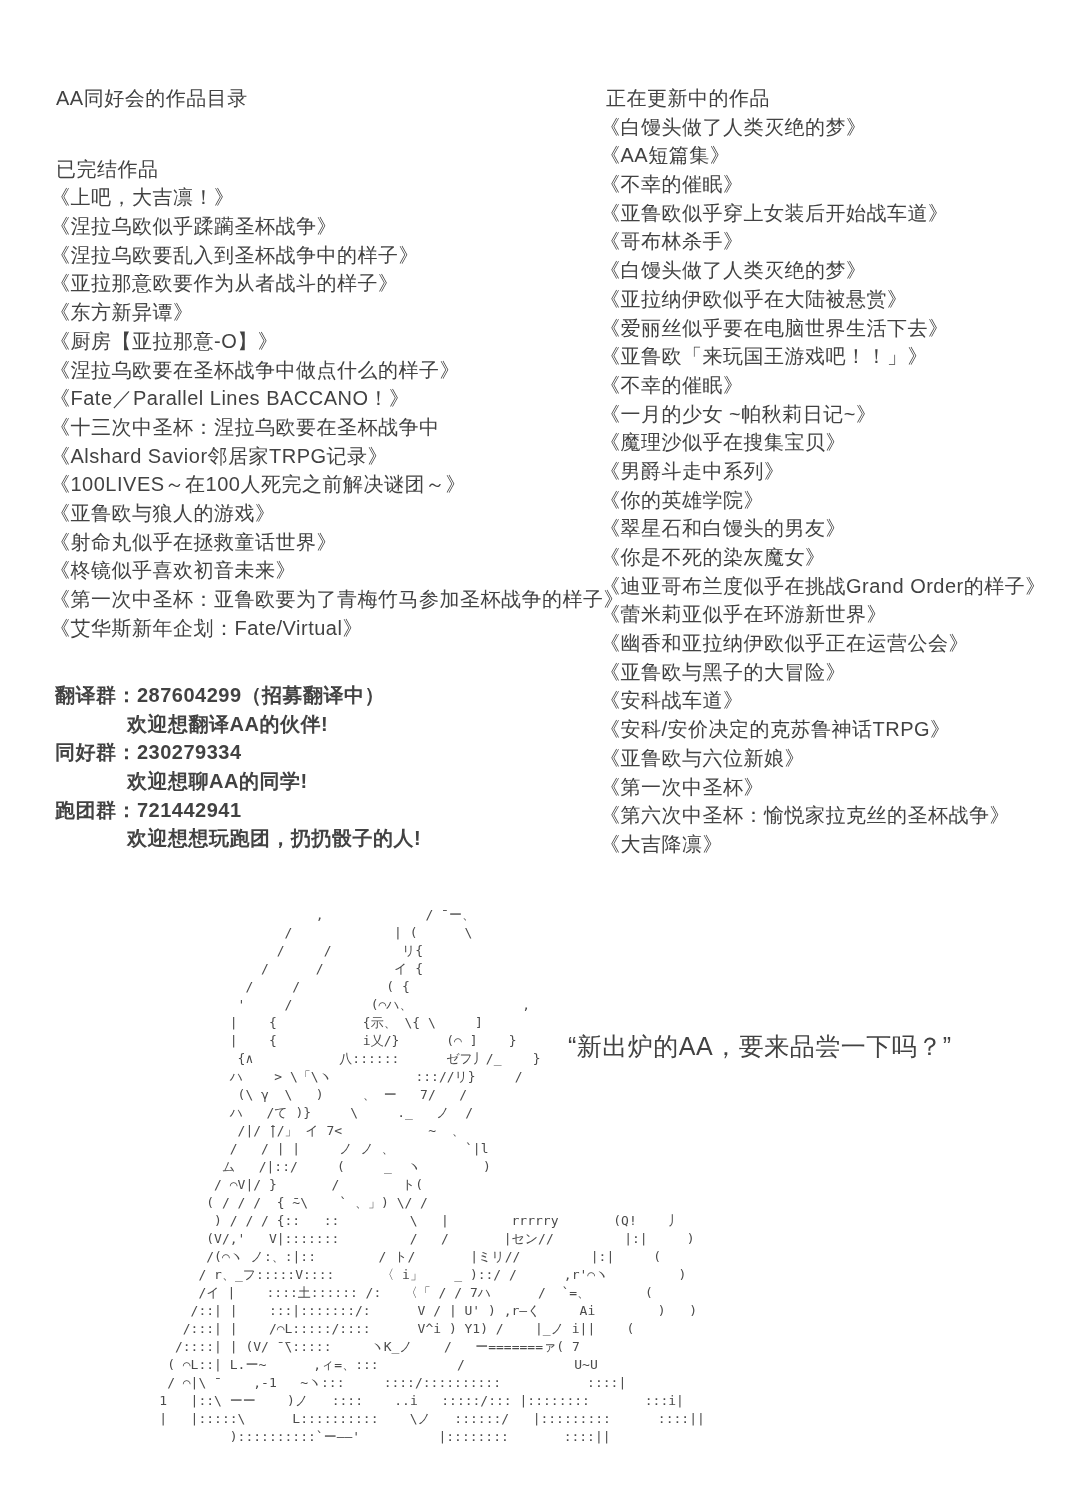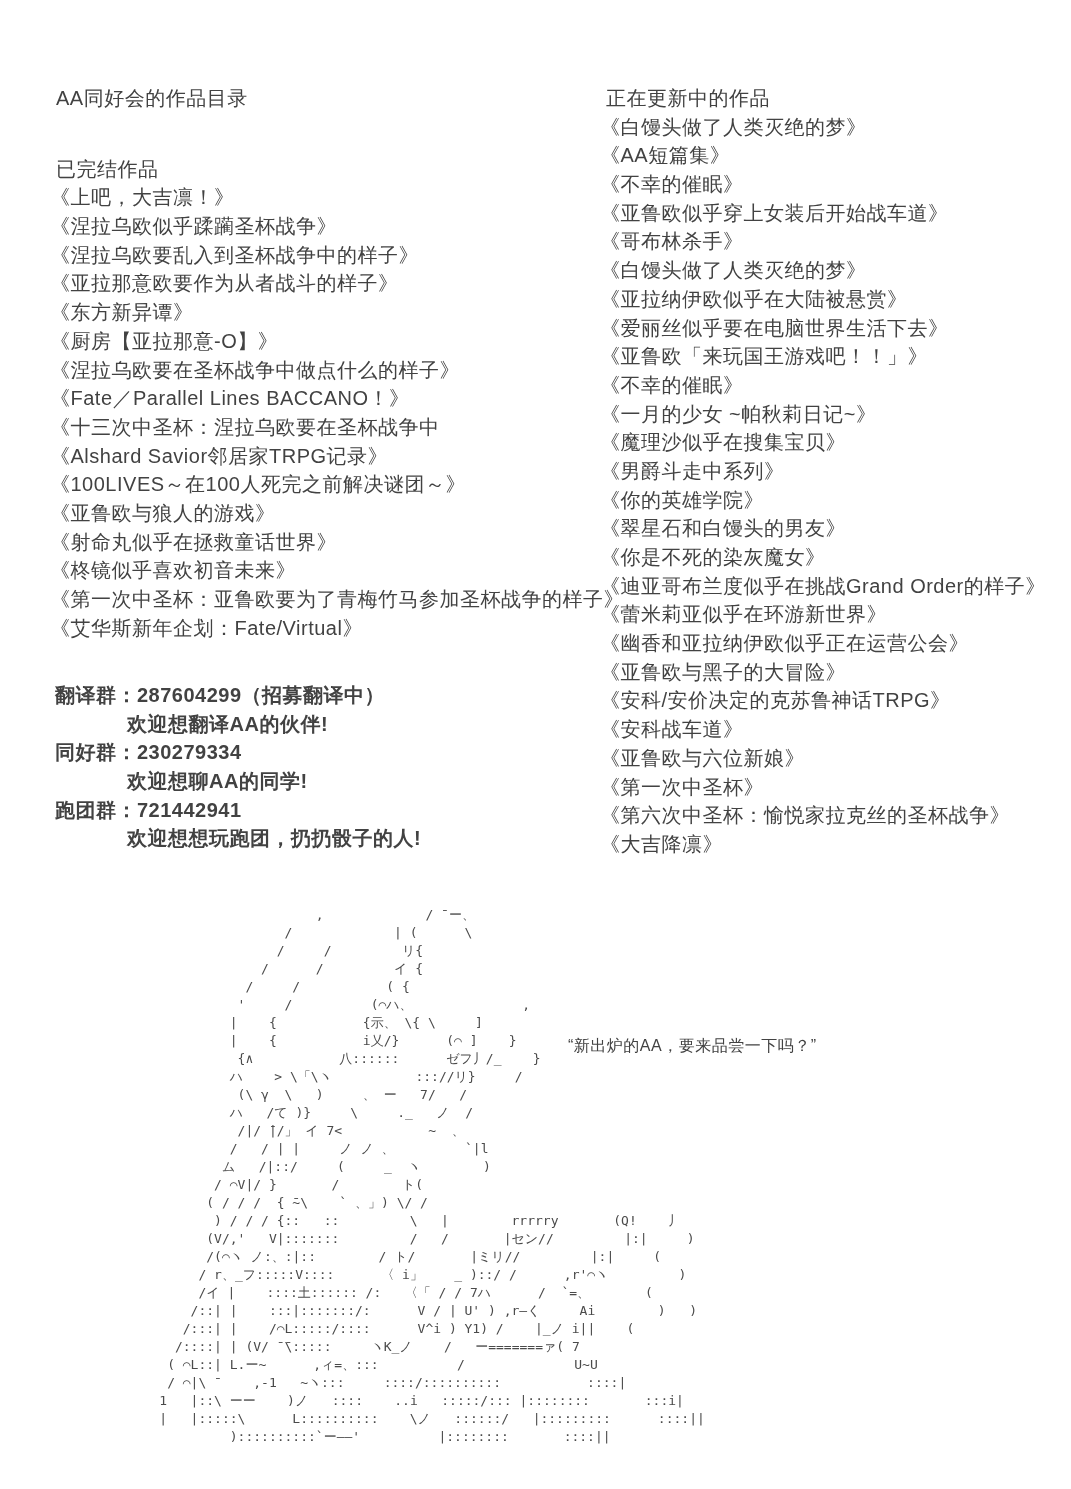--- a/index.html
+++ b/index.html
@@ -14,21 +14,21 @@
   .col-right { left:600px; }
   .line {
     height:28.7px; line-height:28.7px; font-size:20px;
     white-space:pre; letter-spacing:0.5px;
   }
   .col-head { padding-left:6px;margin-top:42px; }
   .contact-block { position:absolute; left:55px; top:681px;font-weight:bold; }
   .contact-group .welcome { padding-left:72px; }
   .speech-bubble {
     position:absolute; left:568px; top:1032px;
-    font-size:16px; line-height:28px; white-space:pre; letter-spacing:0.5px;
+    font-size:25px; line-height:28px; white-space:pre; letter-spacing:0.5px;
   }
   .ascii-art {
     position:absolute; left:128px; top:906px;
     font-family:"DejaVu Sans Mono","Liberation Mono",monospace;
     font-size:13px; line-height:18px; color:#4a4a4a; white-space:pre;
   }
 </style>
 </head>
 <body>
 
@@ -75,22 +75,22 @@
         <div class="line">《一月的少女 ~帕秋莉日记~》</div>
         <div class="line">《魔理沙似乎在搜集宝贝》</div>
         <div class="line">《男爵斗走中系列》</div>
         <div class="line">《你的英雄学院》</div>
         <div class="line">《翠星石和白馒头的男友》</div>
         <div class="line">《你是不死的染灰魔女》</div>
         <div class="line">《迪亚哥布兰度似乎在挑战Grand Order的样子》</div>
         <div class="line">《蕾米莉亚似乎在环游新世界》</div>
         <div class="line">《幽香和亚拉纳伊欧似乎正在运营公会》</div>
         <div class="line">《亚鲁欧与黑子的大冒险》</div>
+        <div class="line">《安科战车道》</div>
         <div class="line">《安科/安价决定的克苏鲁神话TRPG》</div>
-        <div class="line">《安科战车道》</div>
         <div class="line">《亚鲁欧与六位新娘》</div>
         <div class="line">《第一次中圣杯》</div>
         <div class="line">《第六次中圣杯：愉悦家拉克丝的圣杯战争》</div>
         <div class="line">《大吉降凛》</div>
       </div>
   </div>
 
   <div class="contact-block">
     <div>
 

